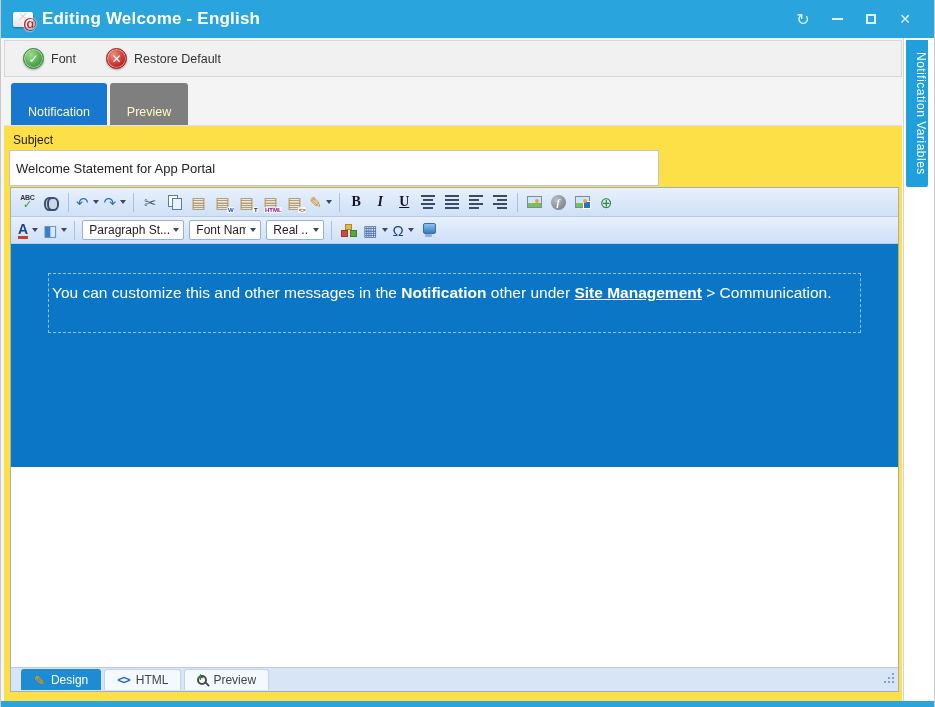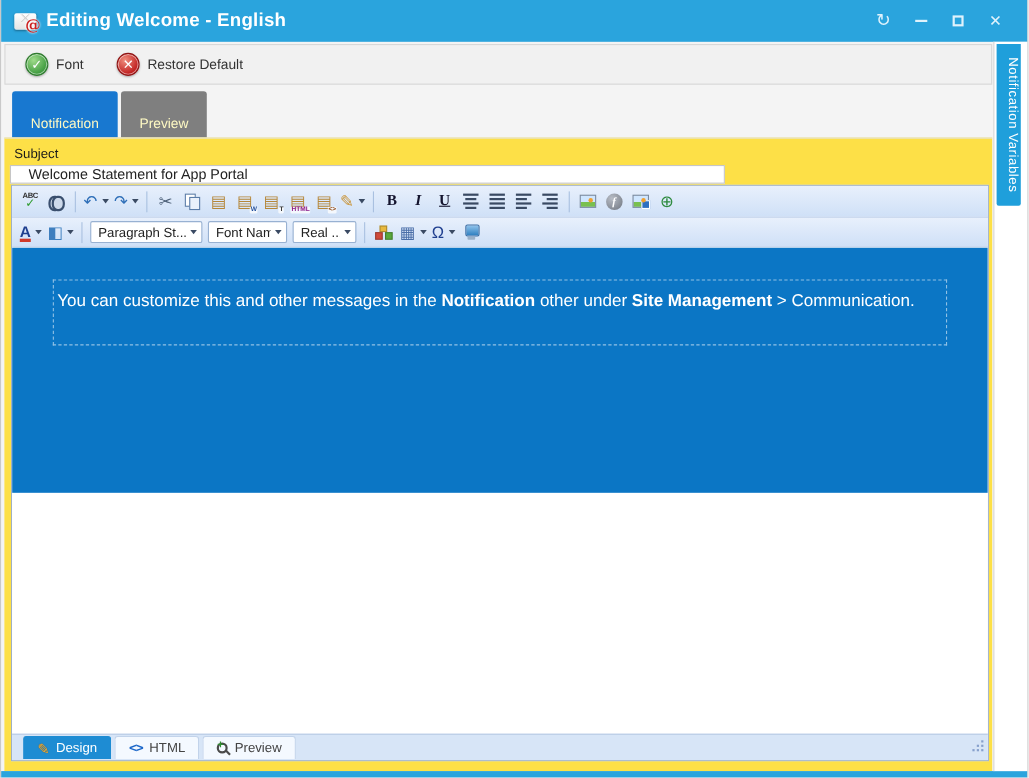--- a/index.html
+++ b/index.html
@@ -39,21 +39,21 @@
 
   
   .page-tabs{ margin-top:6px; padding-left:7px; display:flex; gap:3px; flex:0 0 auto; }
   .ptab{ padding:22px 17px 6px; font-size:12.5px; color:#fef9c3; border-radius:3px 3px 0 0; background:#7f7f7f; }
   .ptab.active{ background:#1878d0; }
 
   
   .form-panel{ flex:1 1 auto; background:#fde047; border-top:1px solid #e3e3e3; padding:5px 2px 0 5px;
                display:flex; flex-direction:column; min-height:0; }
   .fld-label{ font-size:12px; color:#1a1a1a; margin:2px 0 3px 4px; flex:0 0 auto; }
-  .subject-input{ width:650px; height:17px; border:1px solid #c6c6c6; font-size:13px; padding:1px 16px; color:#222;
+  .subject-input{ width:650px; height:36px; border:1px solid #c6c6c6; font-size:13px; padding:1px 6px; color:#222;
                   font-family:"Liberation Sans","DejaVu Sans",sans-serif; flex:0 0 auto; background:#fff; }
 
   
   .editor{ flex:1 1 auto; margin:1px 1px 9px 1px; border:1px solid #9fb0c4; display:flex; flex-direction:column; min-height:0; background:#fff; }
   .ed-row{ background:linear-gradient(#e8f0fc,#cfe0f7); border-bottom:1px solid #b7cbe8; display:flex; align-items:center;
            padding:2px 5px; gap:1px; flex:0 0 auto; }
   .ed-row1{ height:29px; }
   .ed-row2{ height:27px; }
   .tbtn{ height:23px; min-width:23px; display:inline-flex; align-items:center; justify-content:center;
          border-radius:3px; position:relative; font-size:15px; padding:0 2px; }
@@ -321,21 +321,21 @@
               <span class="tbtn">
                 <span class="glyph" style="color: rgb(31, 63, 143);">Ω</span>
                 <span class="caret"></span>
               </span>
               <span class="tbtn">
                 <span class="monitor"></span>
               </span>
             </div>
           <div class="ed-content">
             <div class="blue-block">
-              <div class="dash-box dash-para"><span>You can customize this and other messages in the </span><span style="font-weight: bold;">Notification</span><span> other under </span><span style="font-weight: bold;">Site Management</span><span> &gt; </span><span style="font-weight: normal;">Communication</span><span>.</span></div>
+              <div class="dash-box dash-para"><span>You can customize this and other messages in the </span><span style="font-weight: bold;">Notification</span><span> other under </span><span style="font-weight: bold; text-decoration: underline;">Site Management</span><span> &gt; </span><span style="font-weight: normal;">Communication</span><span>.</span></div>
             </div>
           </div>
           <div class="mode-tabs">
             <div class="mtab active">
                 <span class="mi-pencil">✎</span>
                 <span>Design</span>
               </div>
               <div class="mtab">
                 <span class="mi-code">&lt;&gt;</span>
                 <span>HTML</span>

